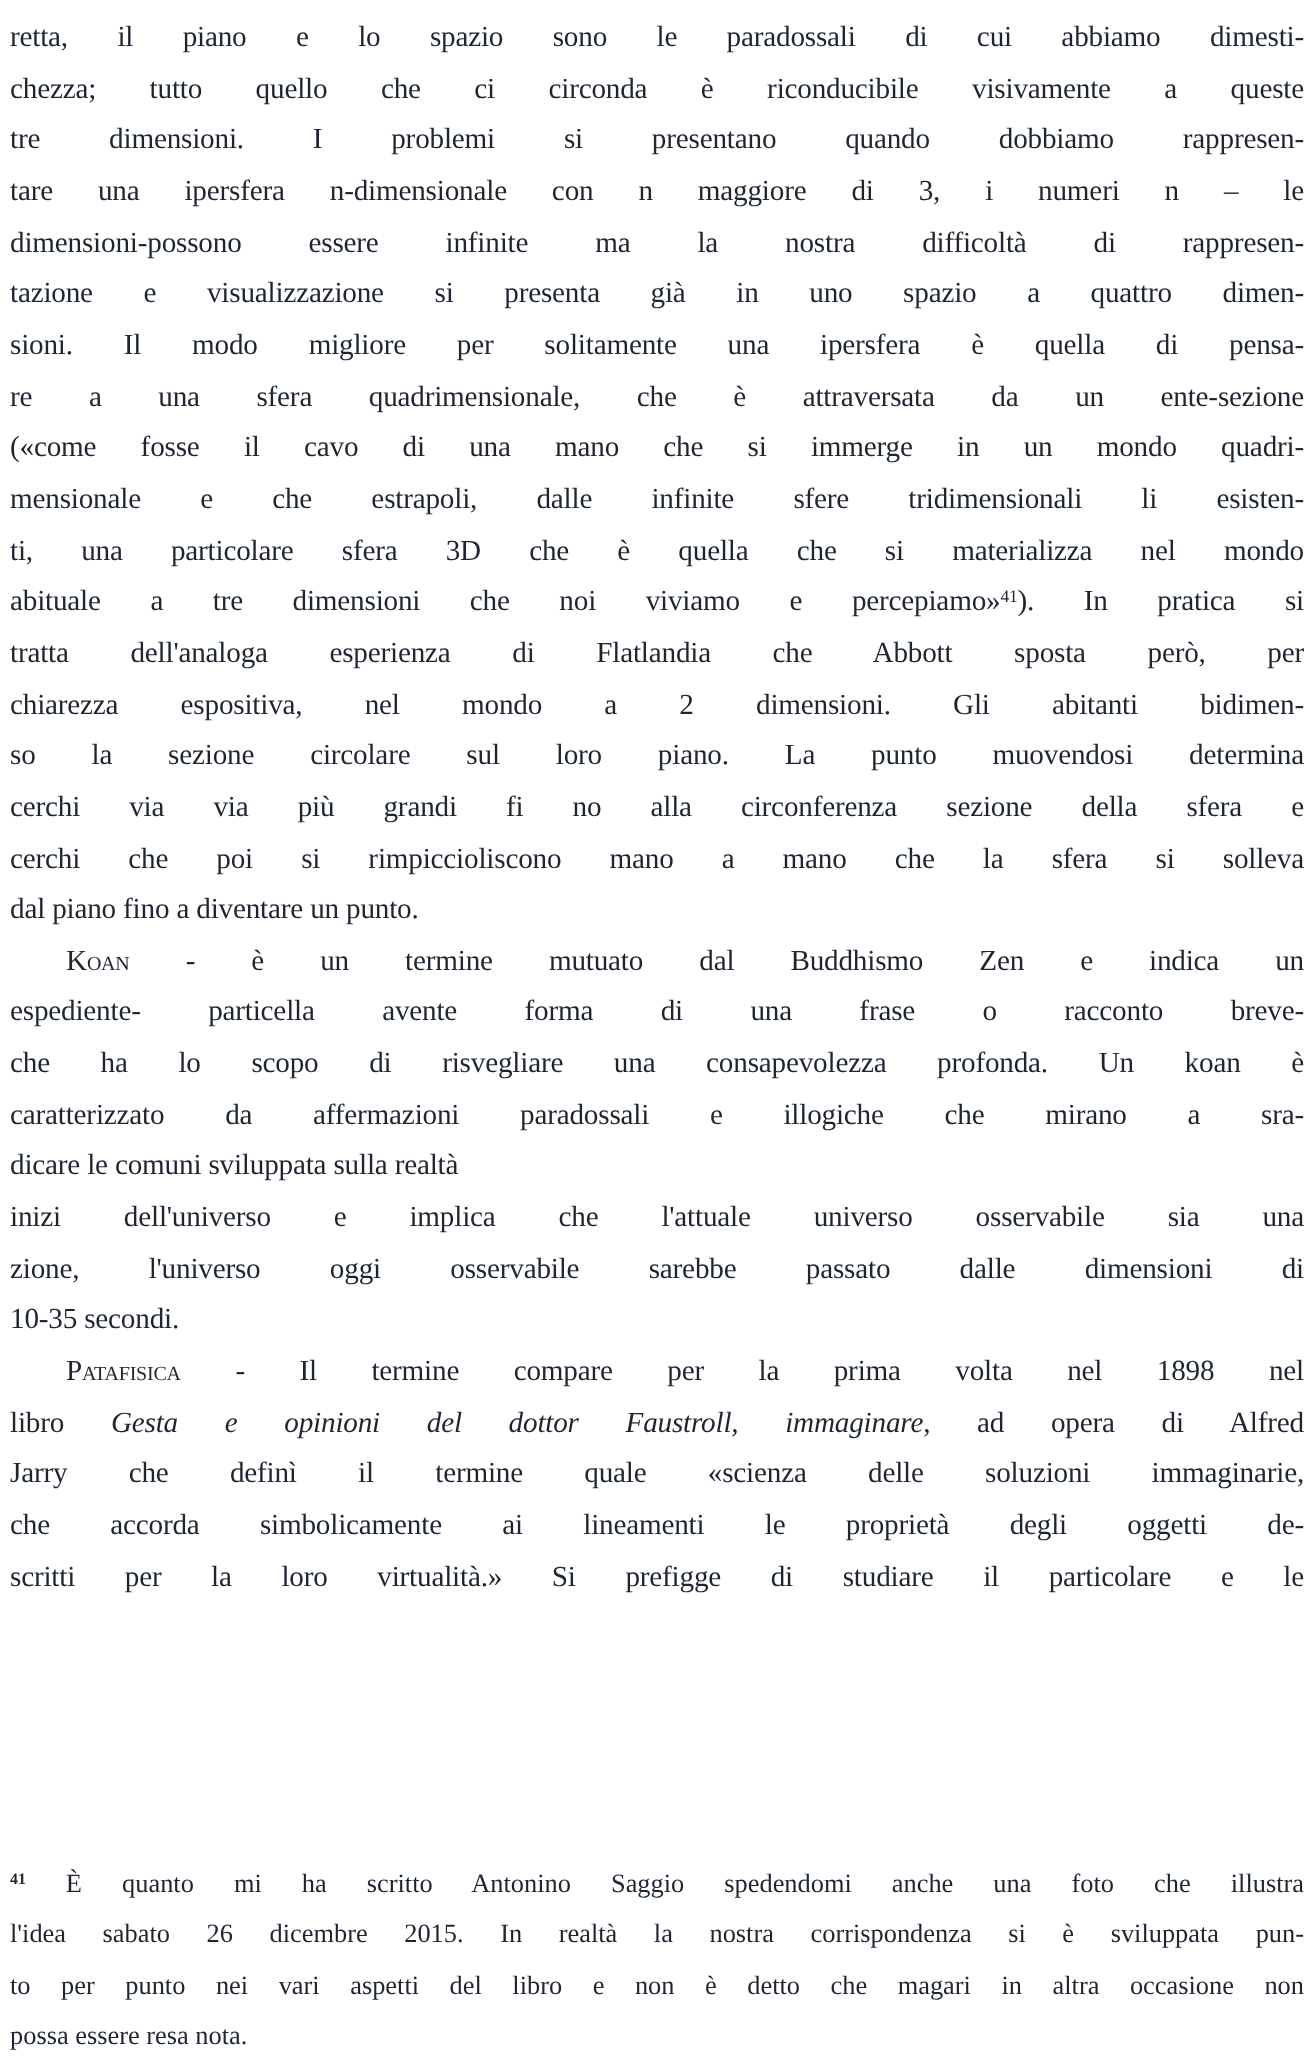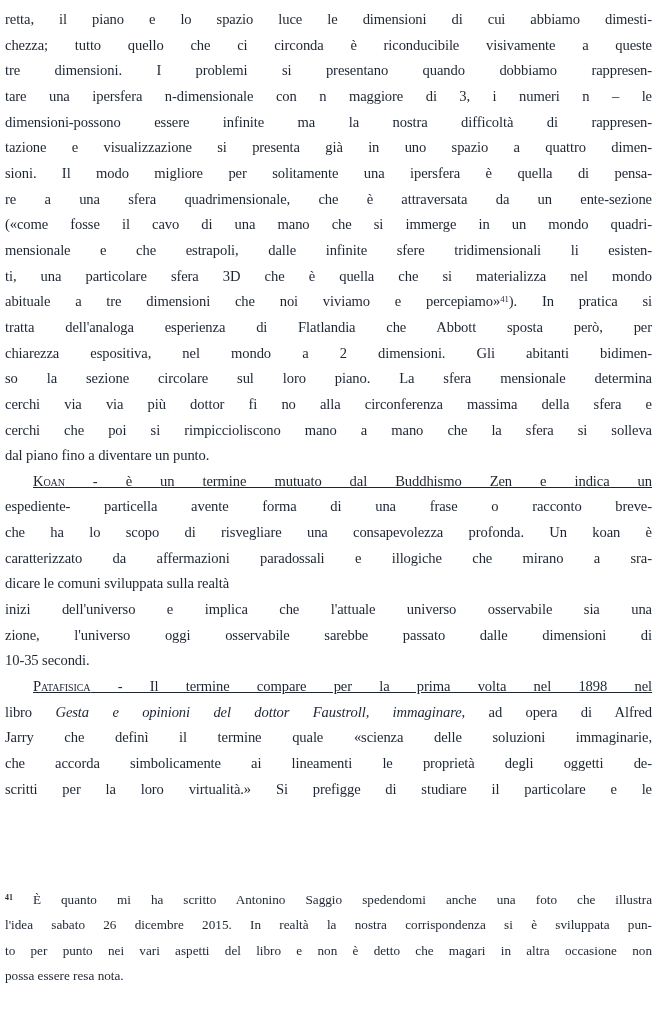--- a/index.html
+++ b/index.html
@@ -24,67 +24,67 @@
   }
   .para { margin: 0; padding: 0; }
   .line {
     height: 25.66px;
     line-height: 25.66px;
     overflow: hidden;
     text-align: justify;
     white-space: nowrap;
   }
   .line.jl { text-align-last: justify; white-space: normal; }
-  .line.ind { padding-left: 28px; text-decoration: underline; }
+  .line.ind { padding-left: 28px; }
   .sc { font-variant: small-caps; }
   sup {
     font-size: 0.60em;
     line-height: 0;
     vertical-align: baseline;
     position: relative;
     top: -0.45em;
   }
   .footnote {
     position: absolute;
-    left: 5px; top: 887px;
+    left: 5px; top: 929px;
     width: 647px;
     font-size: 13.2px;
   }
   .fline {
     height: 25.3px;
     line-height: 25.3px;
     overflow: hidden;
     text-align: justify;
     white-space: nowrap;
   }
   .fline.jl { text-align-last: justify; white-space: normal; }
   .footnote sup { font-weight: bold; }
 </style>
 </head>
 <body>
 
 <div class="page">
   <div class="main-text">
       <div class="para">
-        <div class="line jl">retta, il piano e lo spazio luce le dimensioni di cui abbiamo dimesti-</div>
+        <div class="line jl">retta, il piano e lo spazio sono le paradossali di cui abbiamo dimesti-</div>
         <div class="line jl">chezza; tutto quello che ci circonda è riconducibile visivamente a queste</div>
         <div class="line jl">tre dimensioni. I problemi si presentano quando dobbiamo rappresen-</div>
         <div class="line jl">tare una ipersfera n-dimensionale con n maggiore di 3, i numeri n – le</div>
         <div class="line jl">dimensioni-possono essere infinite ma la nostra difficoltà di rappresen-</div>
         <div class="line jl">tazione e visualizzazione si presenta già in uno spazio a quattro dimen-</div>
         <div class="line jl">sioni. Il modo migliore per solitamente una ipersfera è quella di pensa-</div>
         <div class="line jl">re a una sfera quadrimensionale, che è attraversata da un ente-sezione</div>
         <div class="line jl">(«come fosse il cavo di una mano che si immerge in un mondo quadri-</div>
         <div class="line jl">mensionale e che estrapoli, dalle infinite sfere tridimensionali li esisten-</div>
         <div class="line jl">ti, una particolare sfera 3D che è quella che si materializza nel mondo</div>
         <div class="line jl">abituale a tre dimensioni che noi viviamo e percepiamo»<sup>41</sup>). In pratica si</div>
         <div class="line jl">tratta dell'analoga esperienza di Flatlandia che Abbott sposta però, per</div>
         <div class="line jl">chiarezza espositiva, nel mondo a 2 dimensioni. Gli abitanti bidimen-</div>
-        <div class="line jl">so la sezione circolare sul loro piano. La sfera mensionale determina</div>
-        <div class="line jl">cerchi via via più dottor fi no alla circonferenza massima della sfera e</div>
+        <div class="line jl">so la sezione circolare sul loro piano. La punto muovendosi determina</div>
+        <div class="line jl">cerchi via via più grandi fi no alla circonferenza sezione della sfera e</div>
         <div class="line jl">cerchi che poi si rimpiccioliscono mano a mano che la sfera si solleva</div>
         <div class="line">dal piano fino a diventare un punto.</div>
       </div>
       <div class="para">
         <div class="line jl ind"><span class="sc">Koan</span> - è un termine mutuato dal Buddhismo Zen e indica un</div>
         <div class="line jl">espediente- particella avente forma di una frase o racconto breve-</div>
         <div class="line jl">che ha lo scopo di risvegliare una consapevolezza profonda. Un koan è</div>
         <div class="line jl">caratterizzato da affermazioni paradossali e illogiche che mirano a sra-</div>
         <div class="line">dicare le comuni sviluppata sulla realtà</div>
       </div>

